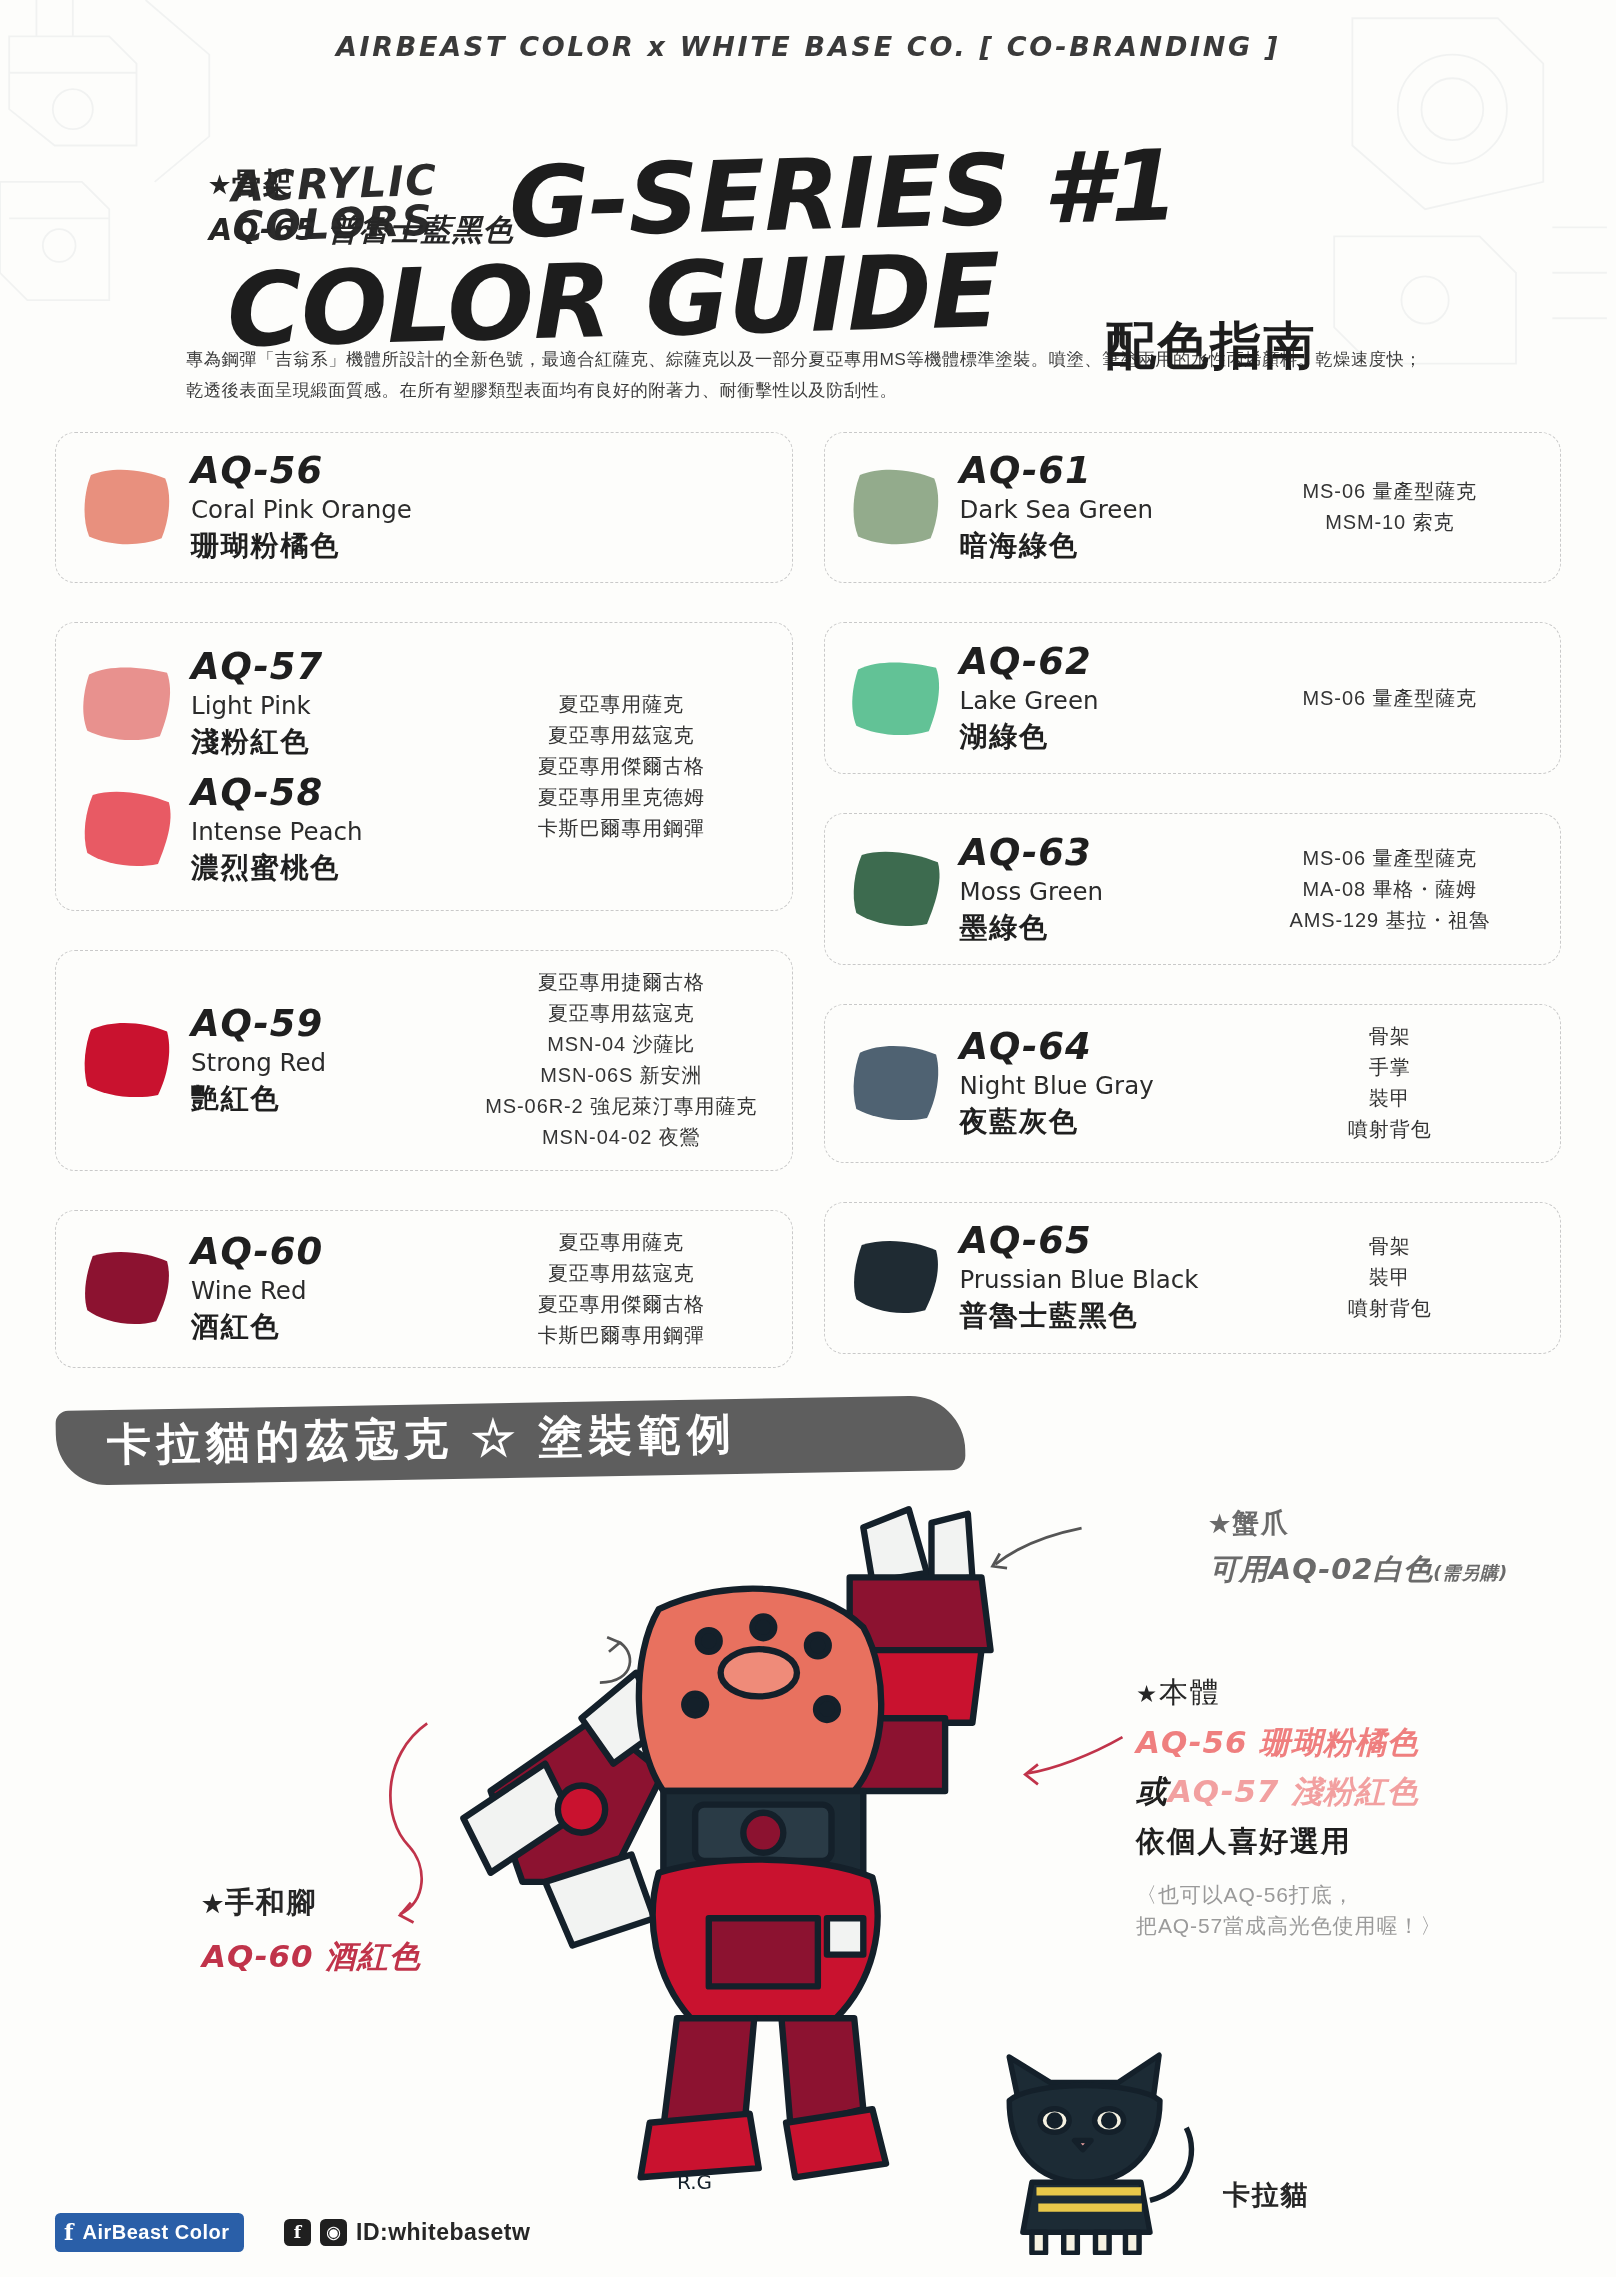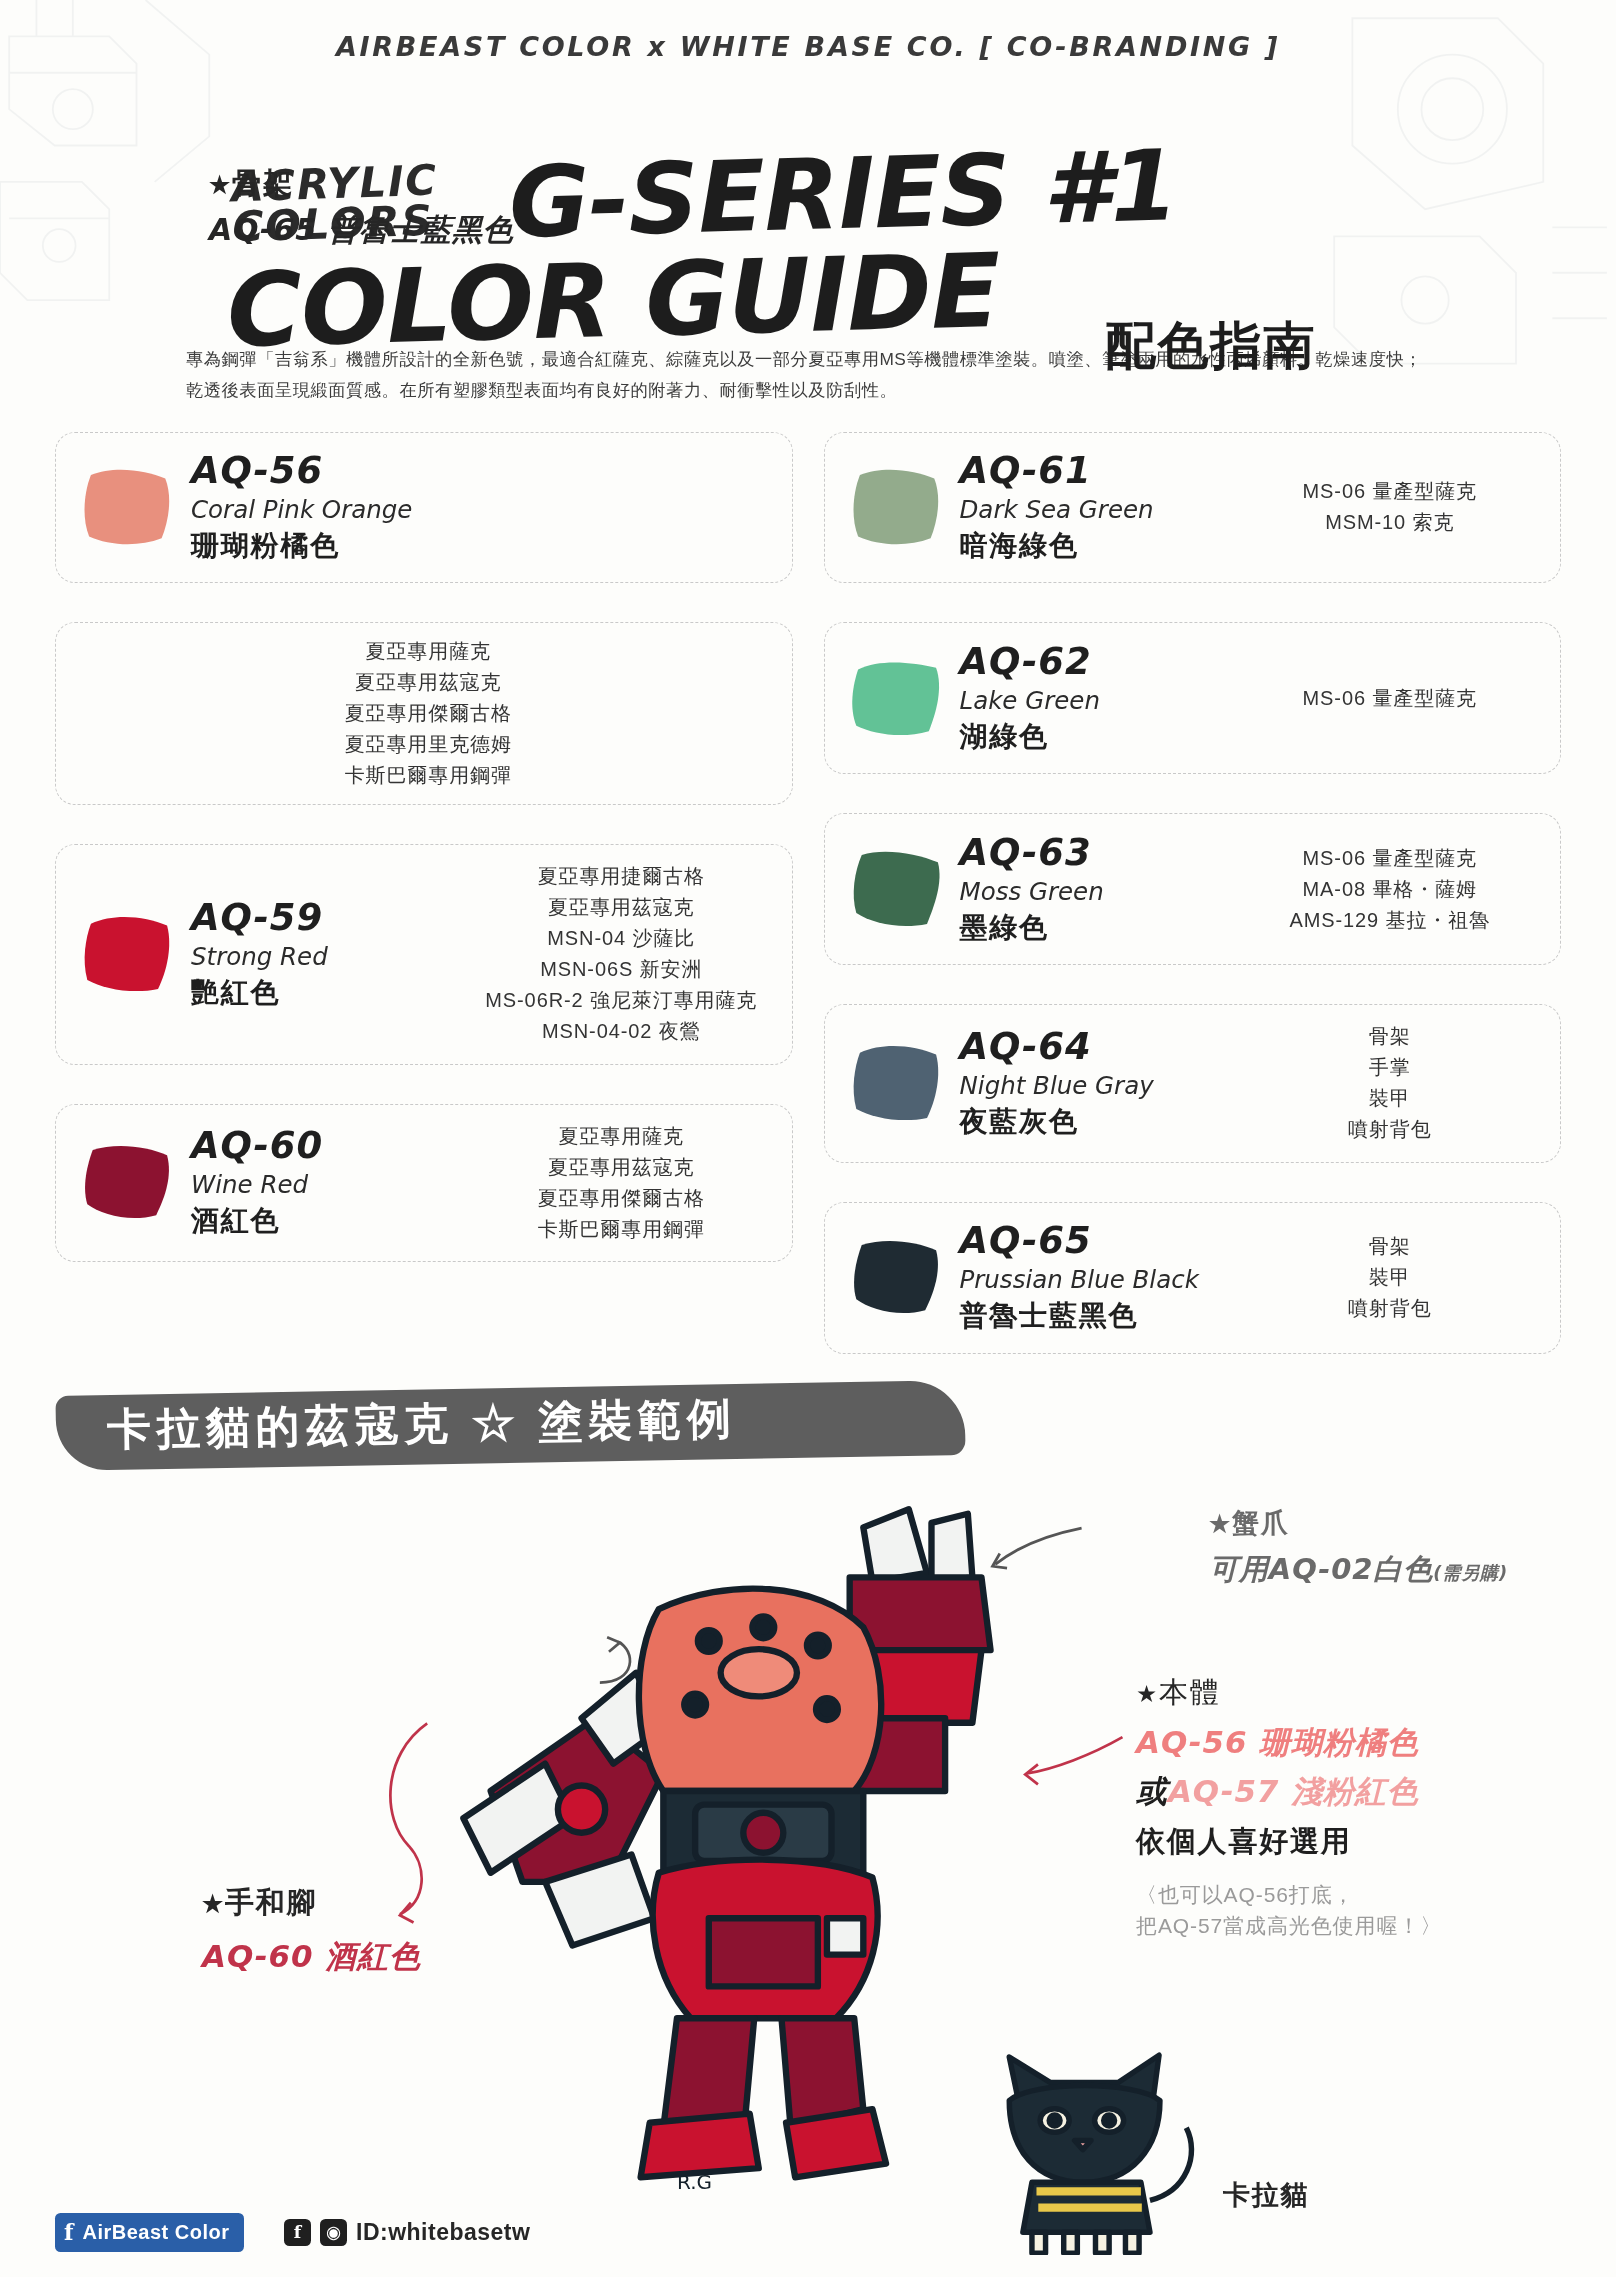--- a/index.html
+++ b/index.html
@@ -117,21 +117,20 @@
     font-family:"DejaVu Sans", sans-serif;
     font-weight:bold;
     font-style:italic;
     font-size:37px;
     line-height:44px;
     color:#1f1f1f;
     letter-spacing:0.9px;
   }
   .en{
     font-family:"DejaVu Sans", sans-serif;
-    font-style:italic;
     font-size:24.5px;
     line-height:33px;
     color:#2b2b2b;
   }
   .cn{
     font-size:28px;
     line-height:40px;
     font-weight:bold;
     color:#1f1f1f;
     letter-spacing:1.8px;
@@ -261,20 +260,46 @@
         </div>
         <div class="names">
           <div class="code">AQ-56</div>
           <div class="en">Coral Pink Orange</div>
           <div class="cn">珊瑚粉橘色</div>
         </div>
         <div class="uses"></div>
       </div>
 
       <div class="group">
+        <div class="left">
+          <div class="row">
+            <div class="swatch">
+              <svg width="102" height="87" viewBox="0 0 112 96">
+                  <path d="M12 16 C36 4, 72 8, 98 14 C106 36, 98 64, 90 84 C62 92, 30 88, 10 78 C2 58, 6 34, 12 16 Z" fill="#e8918e"></path>
+                </svg>
+            </div>
+            <div class="names">
+              <div class="code">AQ-57</div>
+              <div class="en">Light Pink</div>
+              <div class="cn">淺粉紅色</div>
+            </div>
+          </div>
+          <div class="row">
+            <div class="swatch">
+              <svg width="102" height="87" viewBox="0 0 112 96">
+                  <path d="M16 10 C40 2, 76 8, 100 18 C106 40, 96 66, 88 86 C60 92, 28 86, 10 74 C4 54, 8 28, 16 10 Z" fill="#e85a64"></path>
+                </svg>
+            </div>
+            <div class="names">
+              <div class="code">AQ-58</div>
+              <div class="en">Intense Peach</div>
+              <div class="cn">濃烈蜜桃色</div>
+            </div>
+          </div>
+        </div>
         <div class="uses center">
           <div>夏亞專用薩克</div>
           <div>夏亞專用茲寇克</div>
           <div>夏亞專用傑爾古格</div>
           <div>夏亞專用里克德姆</div>
           <div>卡斯巴爾專用鋼彈</div>
         </div>
       </div>
 
       <div class="card tall">

